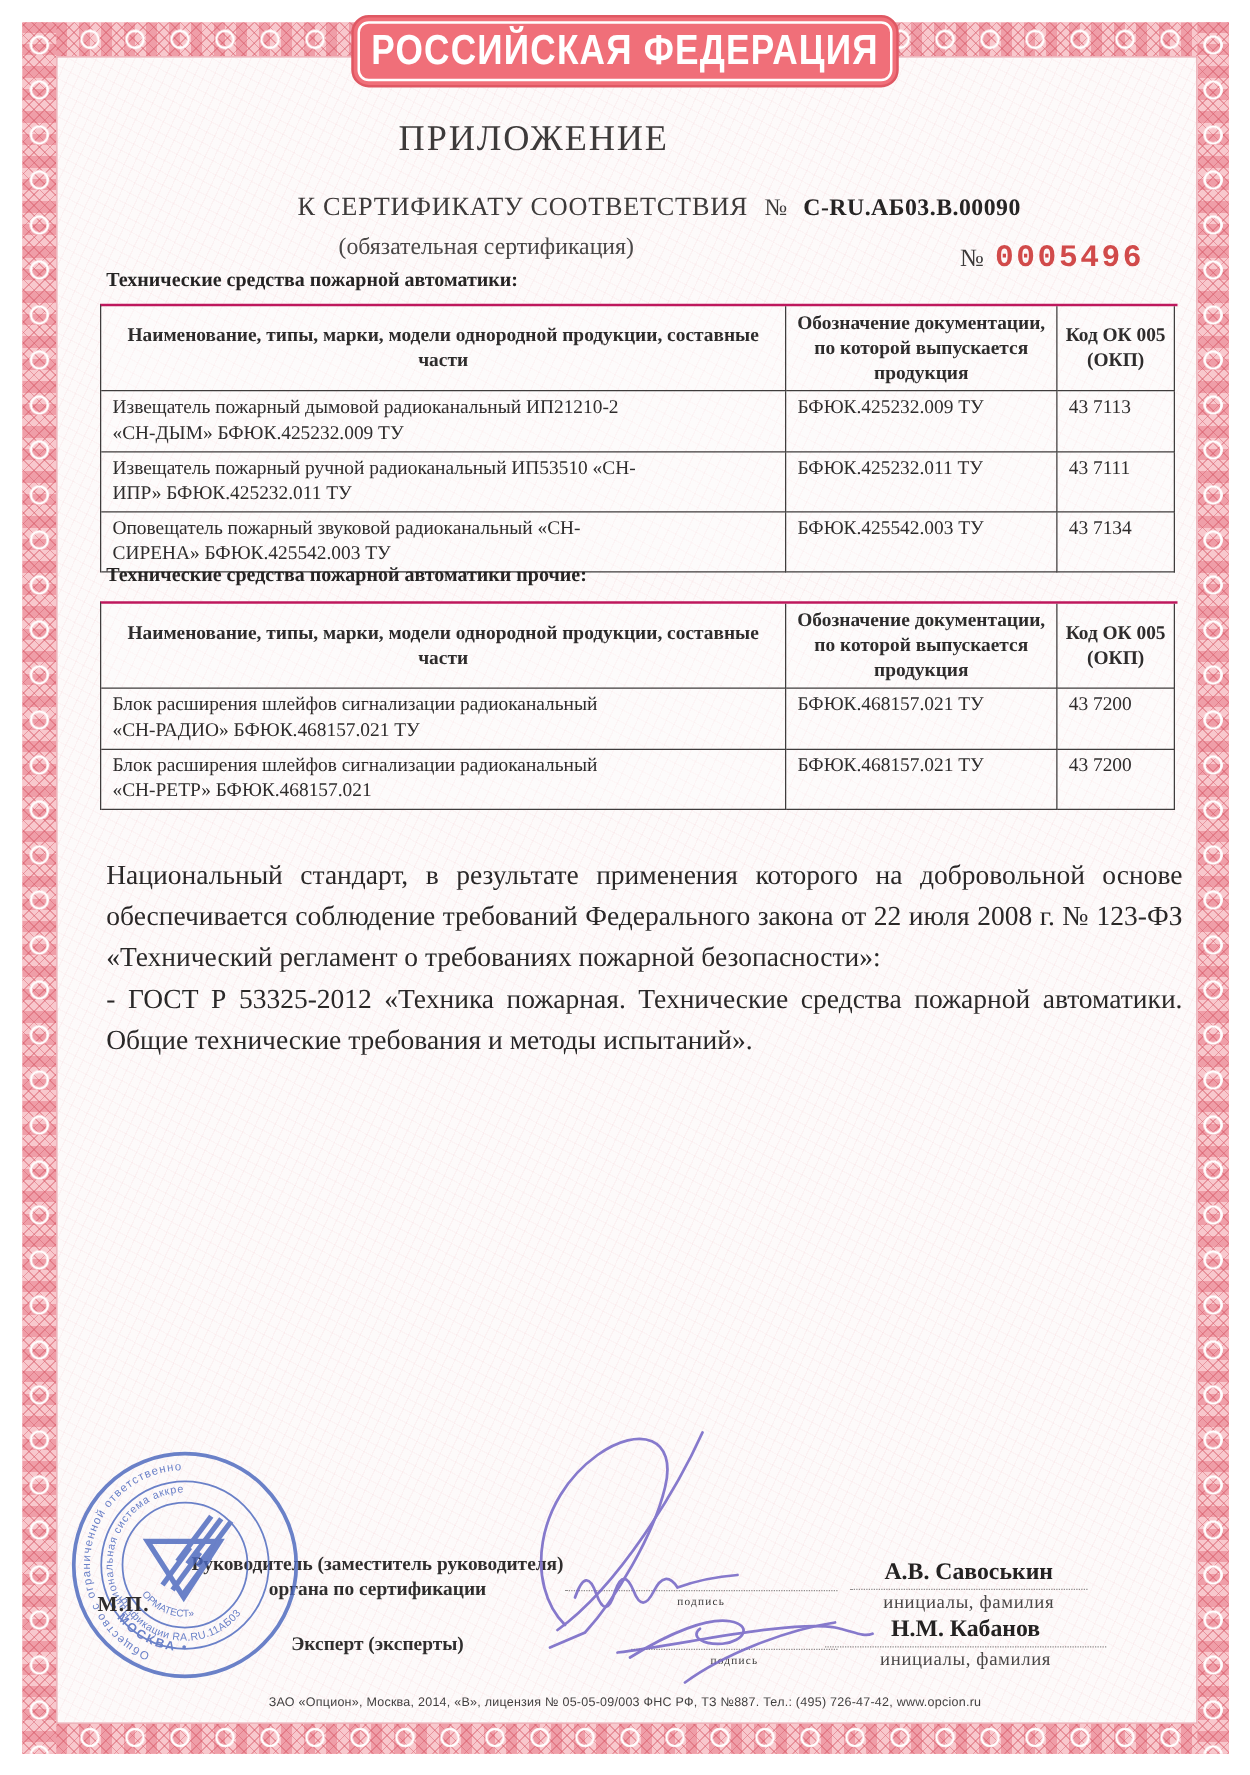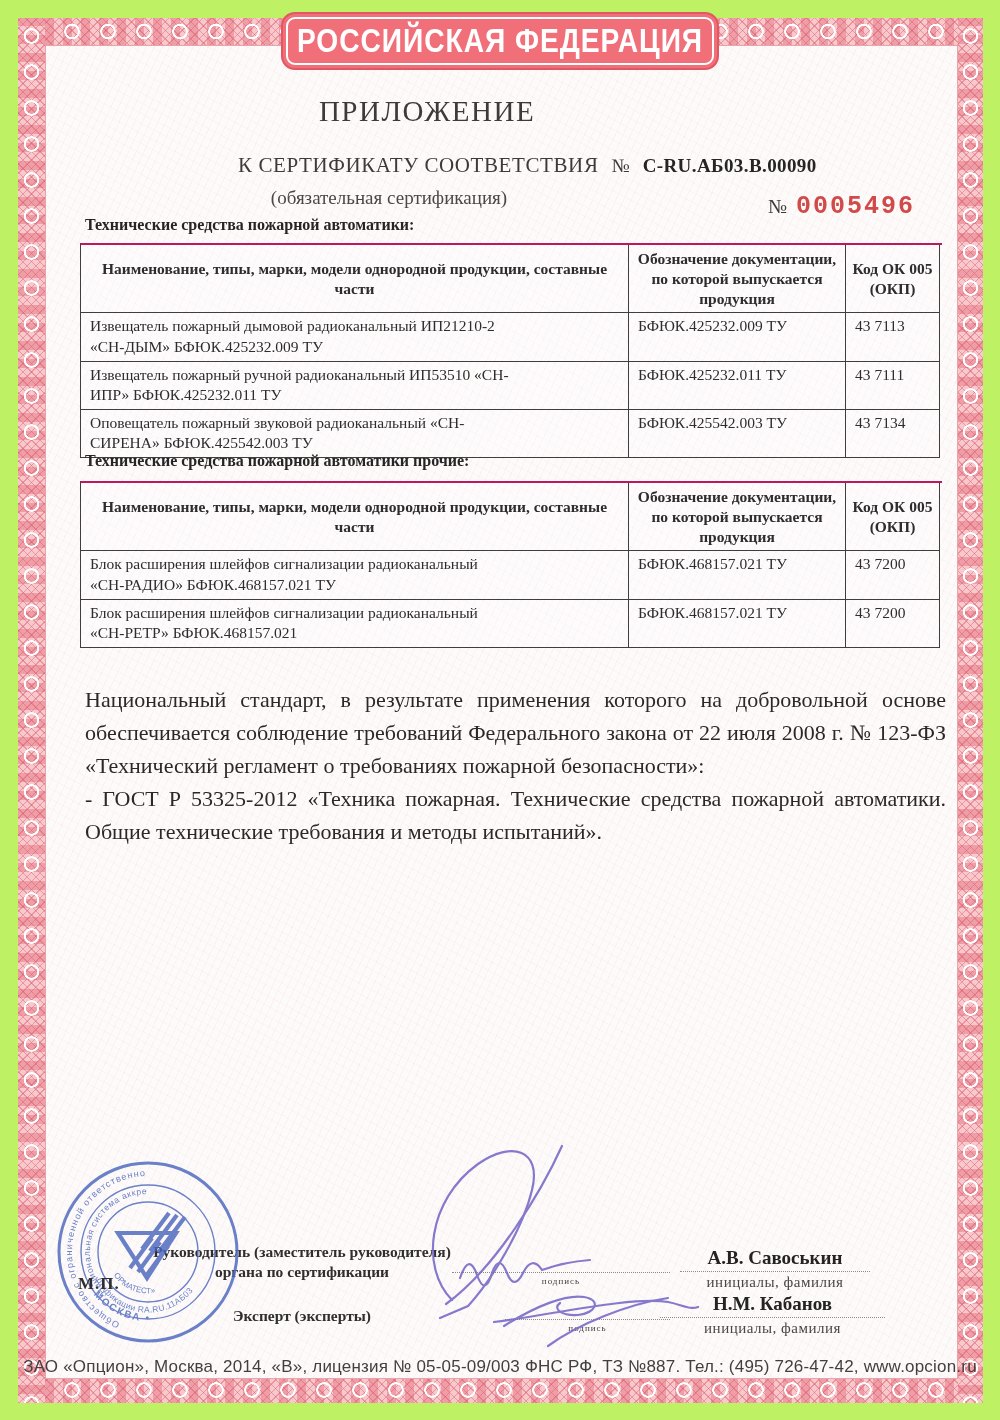--- a/index.html
+++ b/index.html
@@ -1,16 +1,16 @@
 <!DOCTYPE html>
 <html><head>
 <meta charset="utf-8">
 <style>
   html,body{margin:0;padding:0;background:#e8e8e8;}
-  .page{position:relative;width:1000px;height:1420px;background:#bef264;overflow:hidden;
+  .page{position:relative;width:1000px;height:1420px;background:#ffffff;overflow:hidden;
         font-family:"Liberation Serif",serif;color:#2e2c2c;}
   
   .band{position:absolute;background-color:#f3a9b2;z-index:1;}
   .band.h{
     background-image:
       radial-gradient(circle 9px at 18px 50%, rgba(255,255,255,0) 5.5px, #fff 6px 7.5px, rgba(255,255,255,0) 8px),
       repeating-linear-gradient(45deg, rgba(215,88,102,.45) 0 1px, rgba(255,255,255,0) 1px 6px),
       repeating-linear-gradient(-45deg, rgba(215,88,102,.45) 0 1px, rgba(255,255,255,0) 1px 6px),
       repeating-linear-gradient(90deg, #f8c8cd 0 9px, #ef9ea8 9px 18px);
     background-size:36px 100%, auto, auto, auto;}
@@ -76,21 +76,21 @@
   .sig-line{position:absolute;z-index:3;border-bottom:1.5px dotted #8f8b8b;}
   .sig-cap{position:absolute;z-index:3;text-align:center;font-size:9px;letter-spacing:1px;color:#3c3a3a;}
   .sig-name{position:absolute;z-index:3;text-align:center;}
   .sig-name .nm{font-size:19px;font-weight:bold;color:#242222;padding:0 6px 2px 6px;
     border-bottom:1.5px dotted #8f8b8b;}
   .sig-name .cap{font-size:15px;color:#4a4747;letter-spacing:.5px;padding-top:2px;}
   .stamp{position:absolute;left:52px;top:1156px;z-index:5;opacity:.82;}
   .autograph{position:absolute;left:400px;top:1118px;z-index:6;}
   
   .footer{position:absolute;left:0;top:1357px;width:1000px;text-align:center;z-index:4;
-    font-family:"Liberation Sans",sans-serif;font-size:17px;color:#413f3f;letter-spacing:.2px;}
+    font-family:"Liberation Sans",sans-serif;font-size:10px;color:#413f3f;letter-spacing:.2px;}
 </style>
 </head>
 <body>
 
 <div class="page">
 
   <div class="band h top"></div>
   <div class="band h bottom"></div>
   <div class="band v left"></div>
   <div class="band v right"></div>

